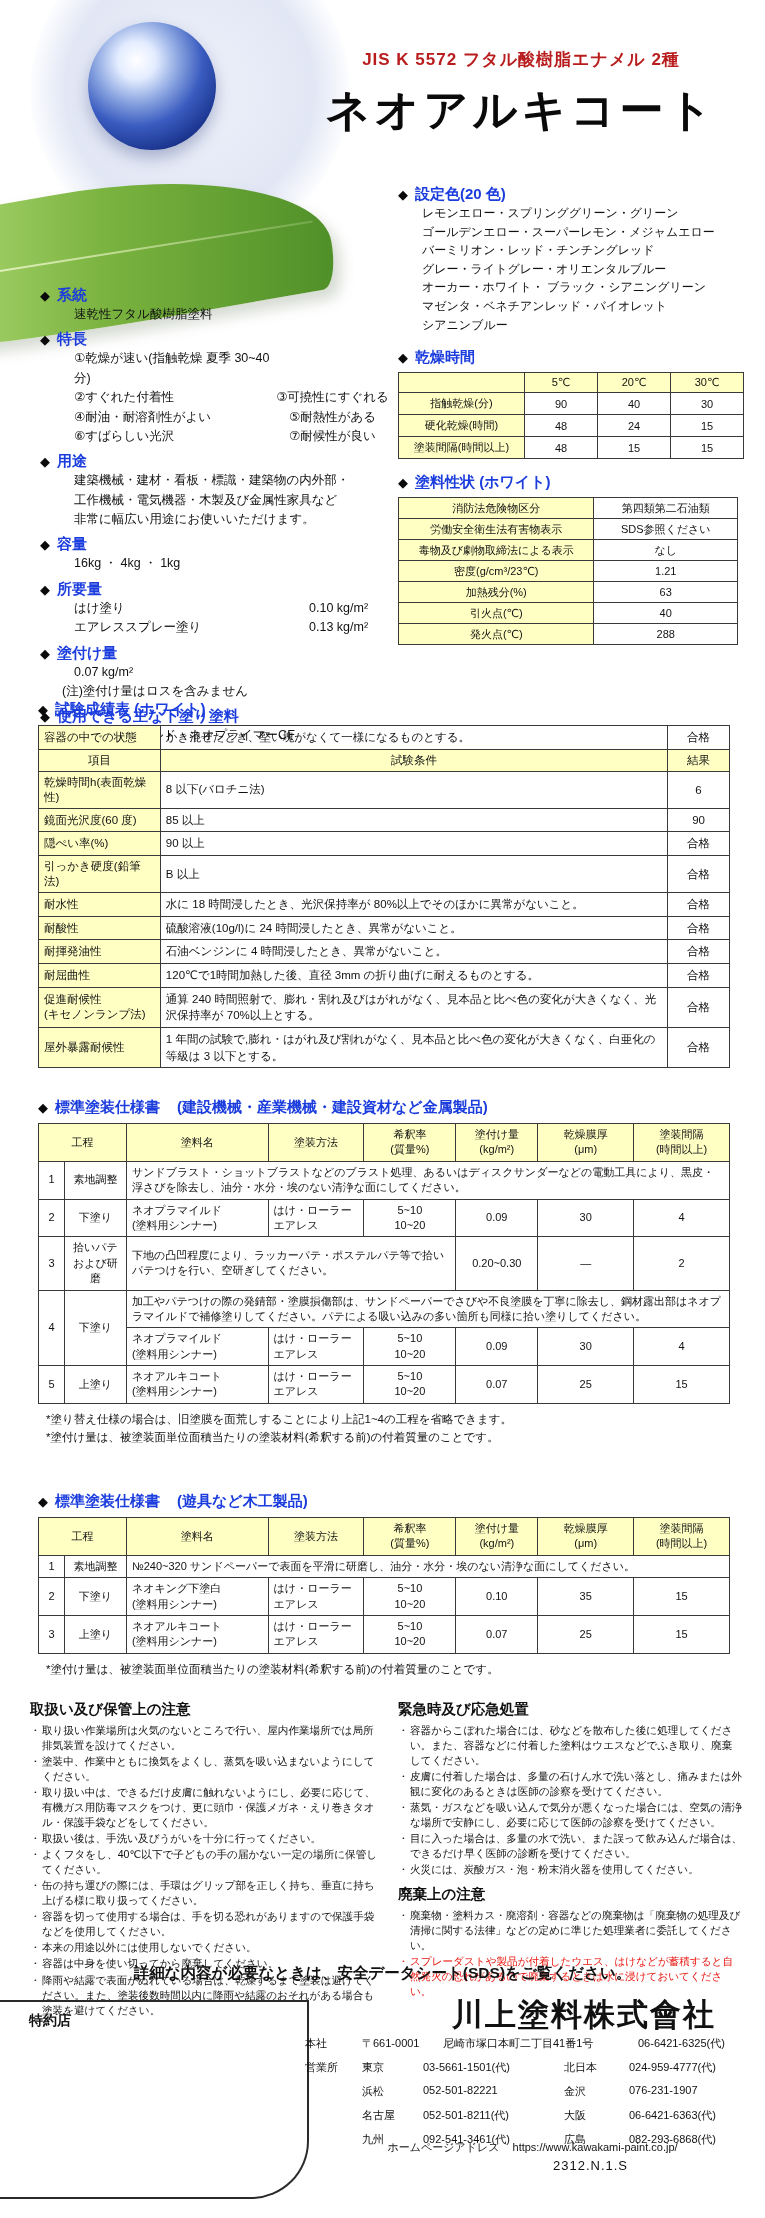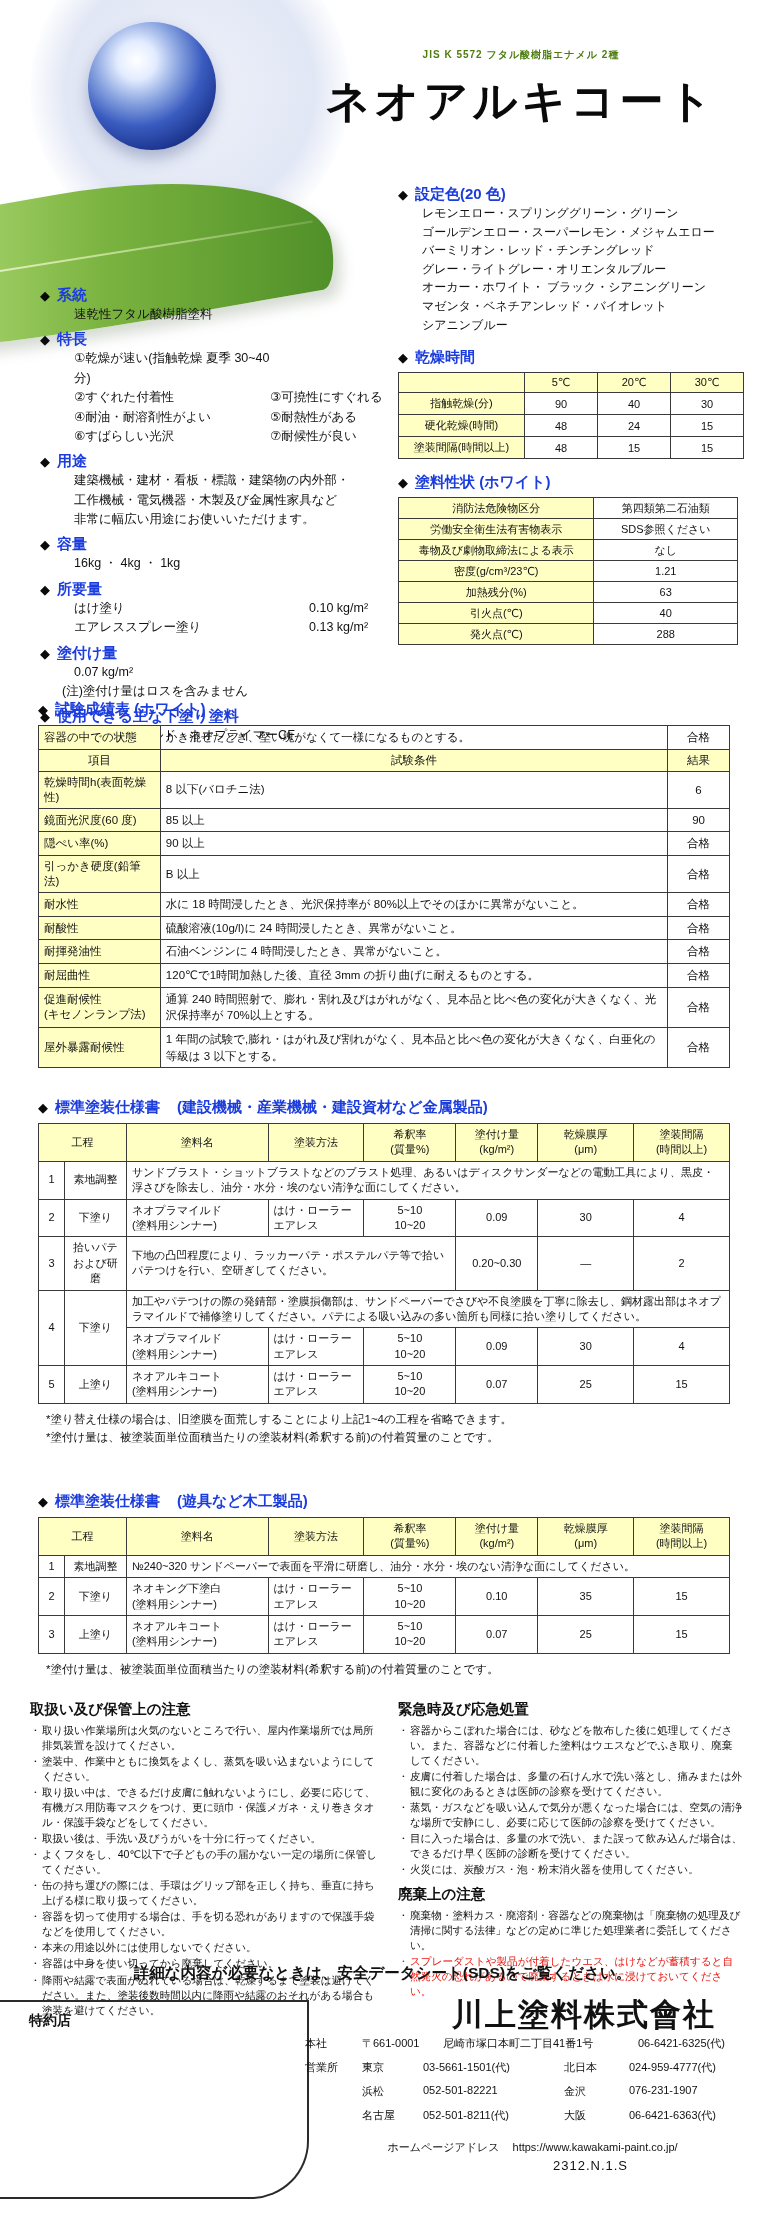--- a/index.html
+++ b/index.html
@@ -16,33 +16,33 @@
           background:linear-gradient(100deg,#a8d46e 0%,#7ab33f 40%,#4f8f28 100%);
           border-radius:4% 98% 6% 96% / 55% 92% 45% 8%;
           transform:rotate(-10deg); box-shadow:6px 10px 14px rgba(90,110,80,.25); }
   .leaf::after { content:""; position:absolute; left:4%; top:48%; width:92%; height:2px;
           background:linear-gradient(90deg,rgba(235,245,200,.9),rgba(235,245,200,.2)); transform:rotate(1deg); }
   .globe { position:absolute; left:88px; top:22px; width:128px; height:128px; border-radius:50%;
           background:radial-gradient(circle at 38% 30%, #ffffff 0%, #e3ecff 16%, #8fa9e2 34%, #3a5cc0 55%, #1a338c 78%, #0d2161 100%);
           box-shadow:0 8px 16px rgba(50,70,130,.35); }
   
   .hdr { position:absolute; left:285px; top:48px; width:472px; text-align:center; }
-  .jis  { color:#4d7c0f; font-size:10px; font-weight:bold; letter-spacing:1px; }
+  .jis  { color:#b91c1c; font-size:17px; font-weight:bold; letter-spacing:1px; }
   .title{ margin-top:10px; font-size:44px; font-weight:bold; letter-spacing:4px; color:#0a0a0a; }
   
   .sech { display:flex; align-items:baseline; gap:7px; font-size:15px; font-weight:bold; color:#1c3ddd; }
   .sech .dia { color:#0a0a0a; font-size:13px; }
   .sech .sub { margin-left:10px; }
   .ind { margin-left:34px; }
   .body12 { font-size:12.5px; line-height:1.55; }
   
   .leftcol  { position:absolute; left:40px;  top:286px; width:355px; }
   .rightcol { position:absolute; left:398px; top:185px; width:362px; }
   .gap6 { height:6px; } .gap14 { height:14px; }
-  .featrow { display:flex; } .featrow .c1 { width:196px; } .featrow .c2 { flex:1; }
+  .featrow { display:flex; } .featrow .c1 { width:196px; } .featrow .c2 { flex:1;text-align:center; }
   .kvrow { display:flex; width:330px; } .kvrow .k { flex:1; } .kvrow .v { width:95px; }
   
   table { border-collapse:collapse; }
   td,th { border:1.6px solid #3a3a3a; font-size:11px; padding:3px 5px; vertical-align:middle; font-weight:normal; }
   .yl { background:#ffffc4; }
   .ctr { text-align:center; }
   .pre { white-space:pre-line; }
   .ltx { text-align:left; line-height:1.45; }
   .dry-tbl { width:346px; } 
   .props-tbl { width:340px; }
@@ -627,20 +627,27 @@
       <span class="rt">金沢</span>
       <span>076-231-1907</span>
     </div>
     <div class="row">
       <span></span>
       <span class="rt">名古屋</span>
       <span>052-501-8211(代)</span>
       <span class="rt">大阪</span>
       <span>06-6421-6363(代)</span>
     </div>
+    <div class="row">
+      <span></span>
+      <span class="rt">九州</span>
+      <span>092-541-3461(代)</span>
+      <span class="rt">広島</span>
+      <span>082-293-6868(代)</span>
+    </div>
   </div>
   <div class="homepage">
     <span>ホームページアドレス</span>
     <span class="url">https://www.kawakami-paint.co.jp/</span>
   </div>
   <div class="doccode">2312.N.1.S</div>
 
 </div>
 
 </body></html>

